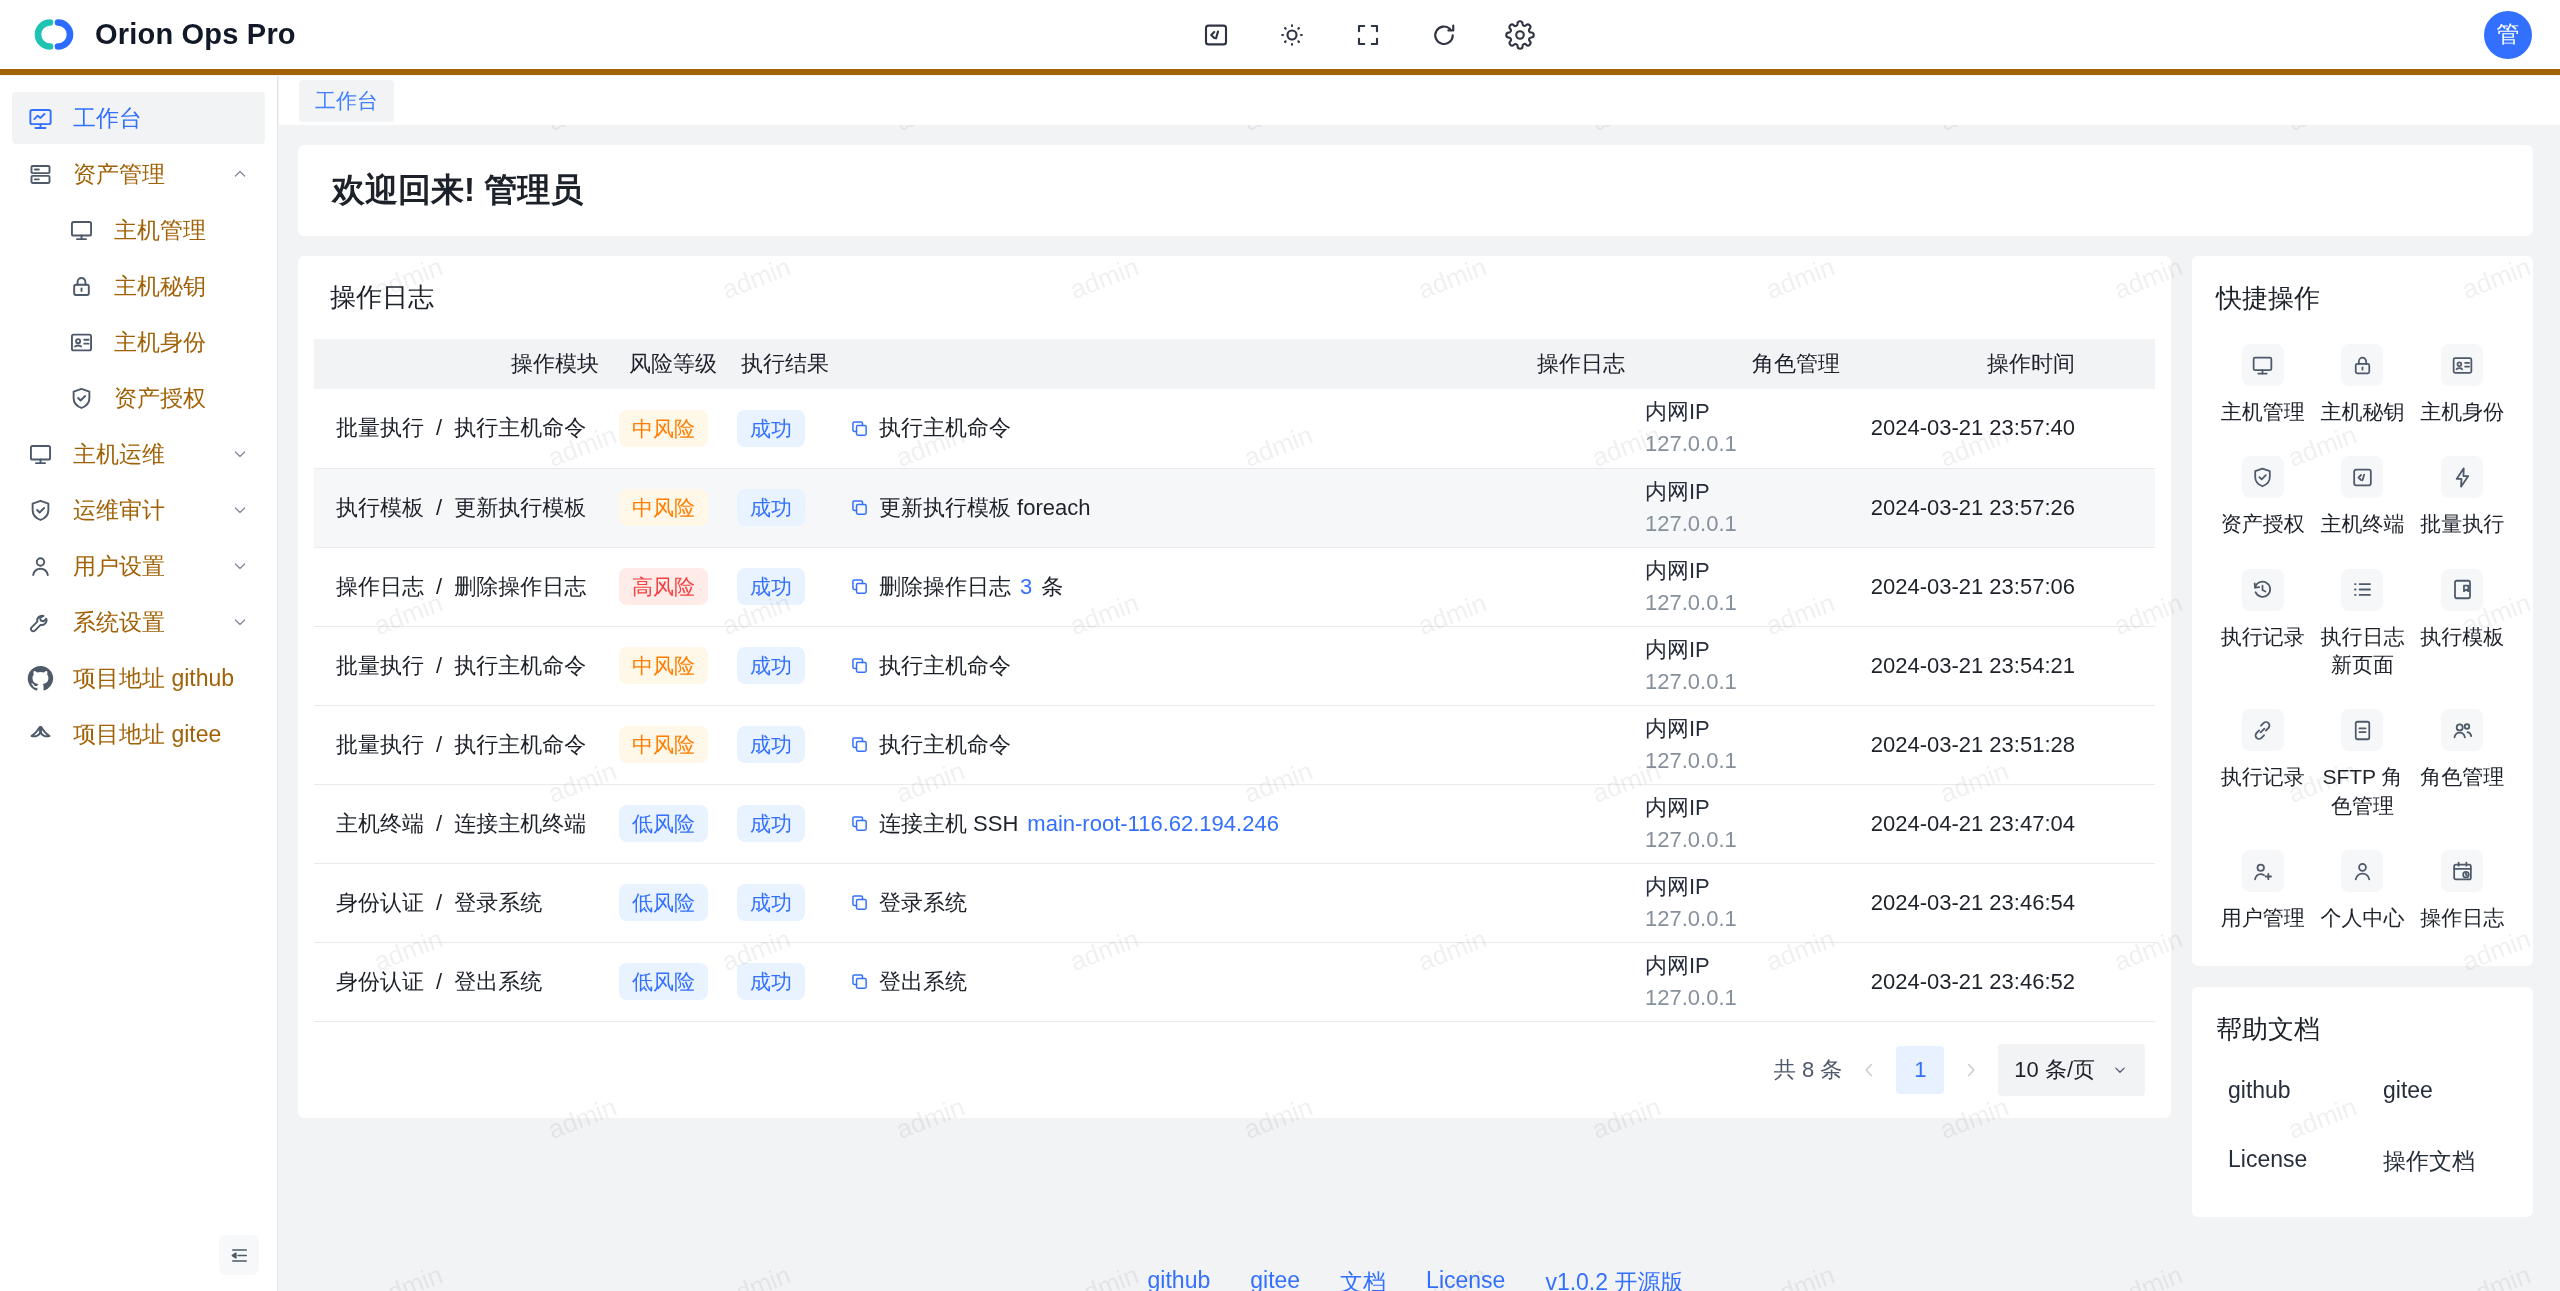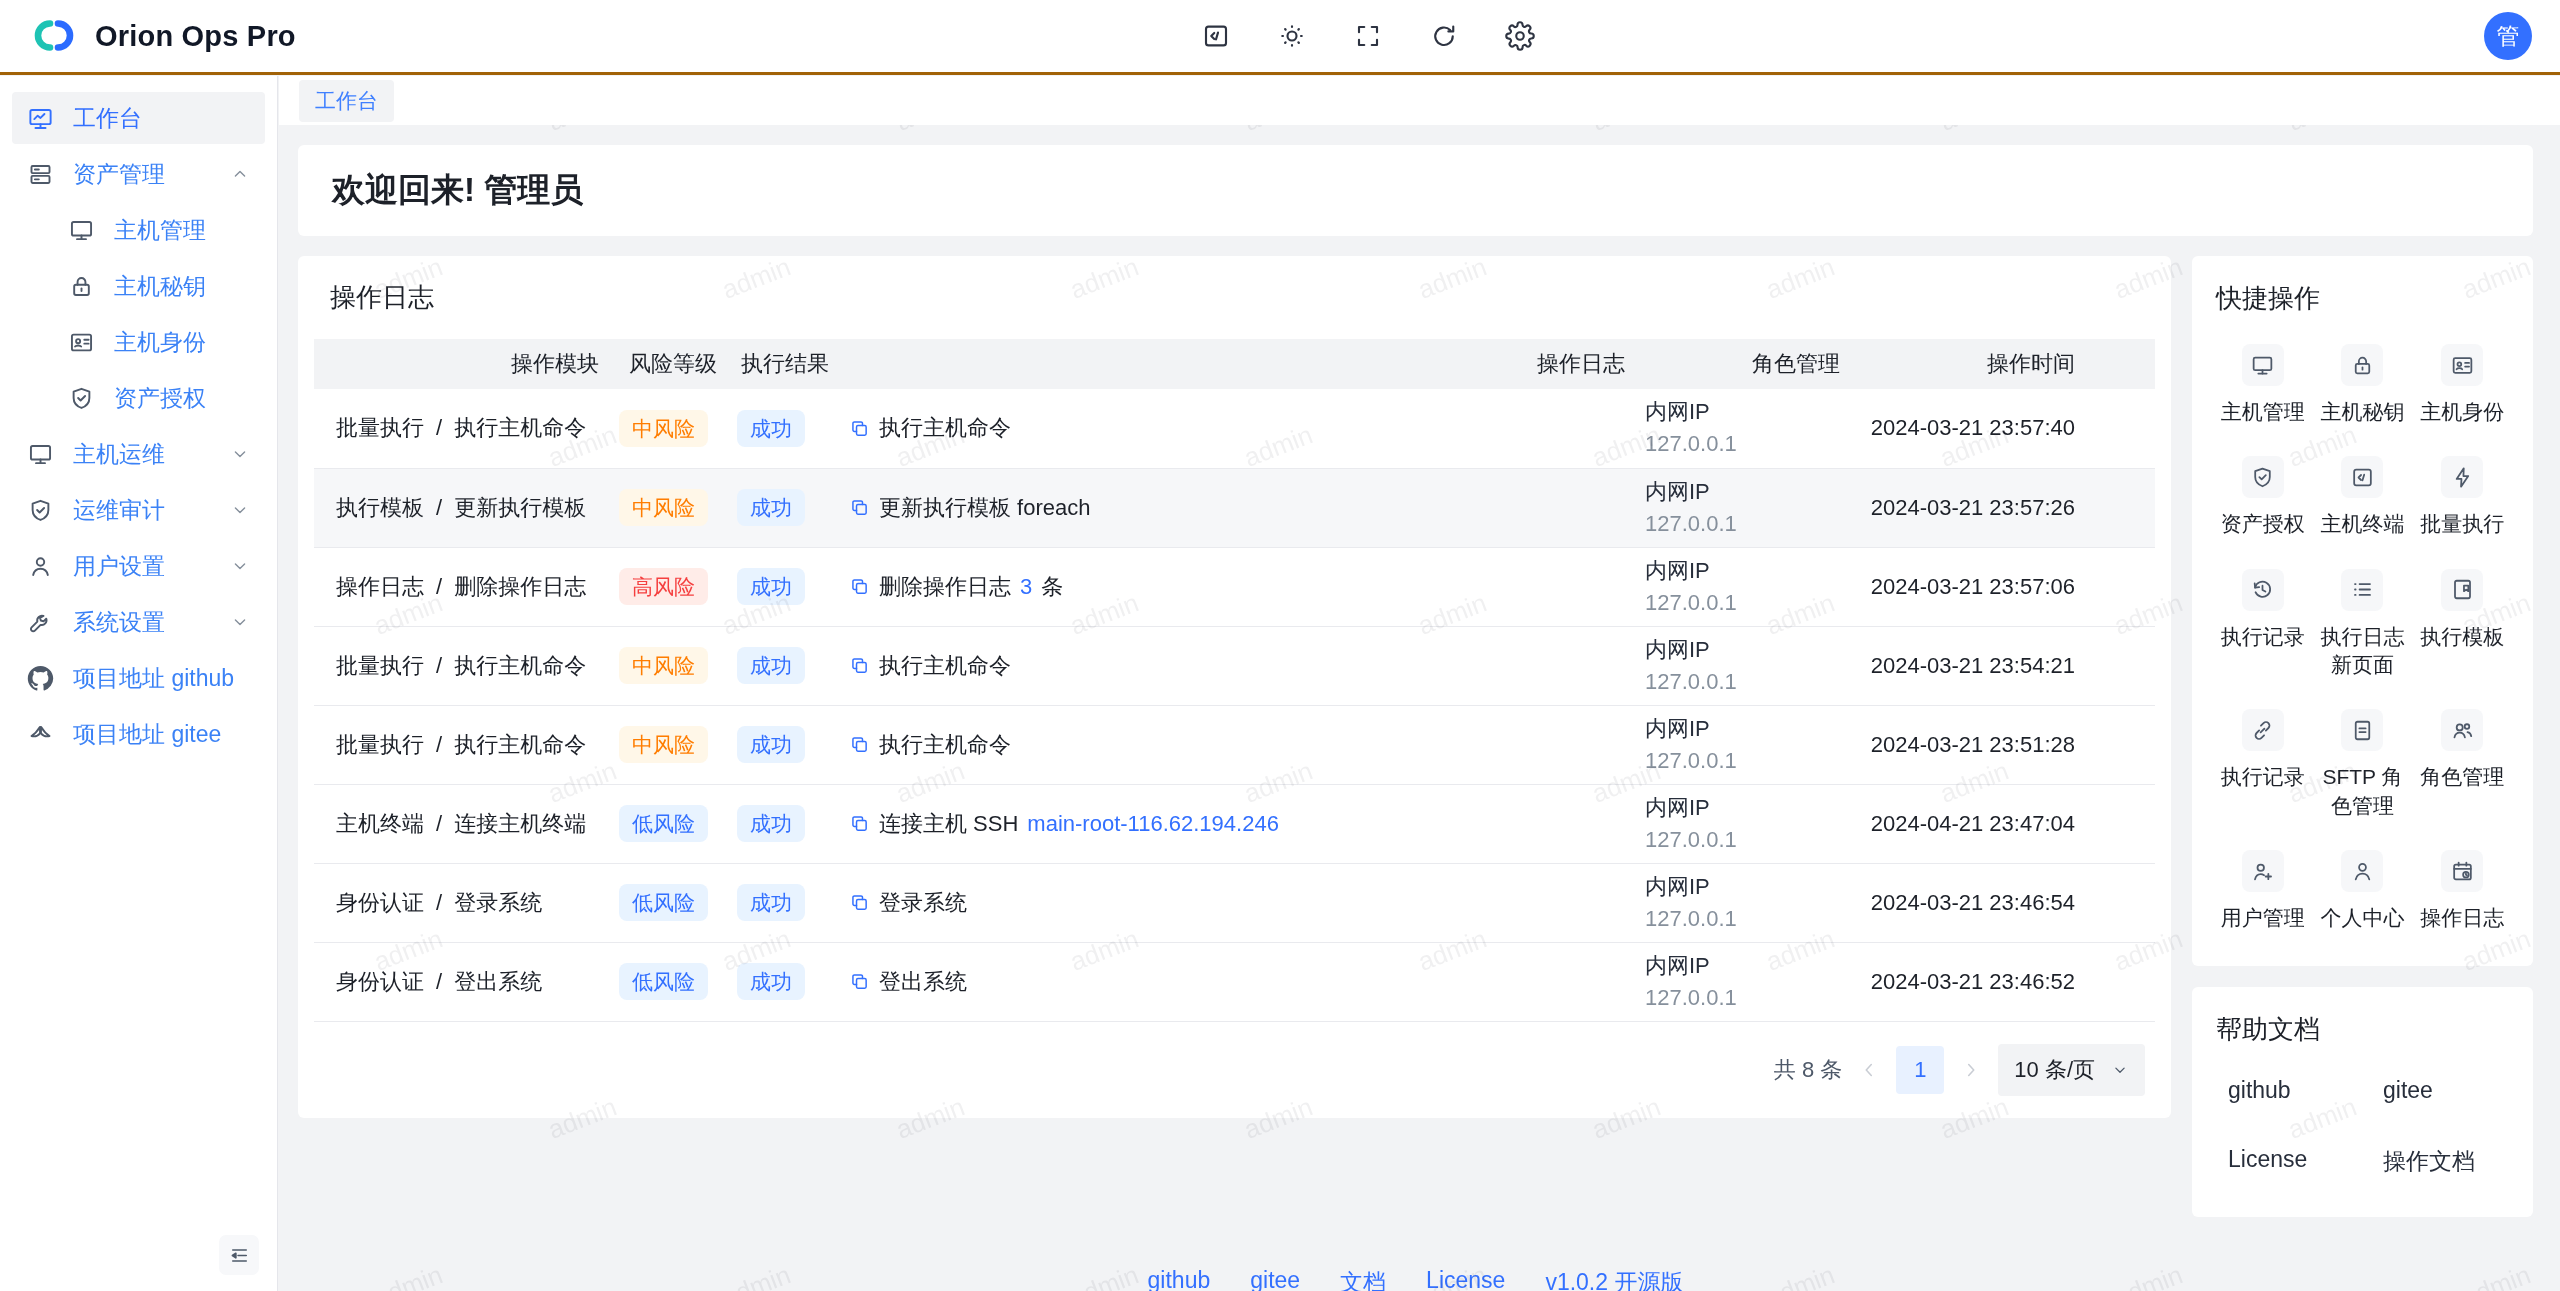--- a/index.html
+++ b/index.html
@@ -2,36 +2,36 @@
 <html><head>
 <meta charset="utf-8">
 <style>
   * { margin:0; padding:0; box-sizing:border-box; }
   html,body { width:2560px; height:1291px; overflow:hidden;
     font-family:"Liberation Sans","DejaVu Sans",sans-serif; background:#f2f3f5; color:#1d2129; }
   svg { display:block; }
 
   
   .topbar { position:fixed; top:0; left:0; right:0; height:75px; background:#fff;
-    border-bottom:3px solid #a16207; display:flex; align-items:center; justify-content:space-between;
+    border-bottom:6px solid #a16207; display:flex; align-items:center; justify-content:space-between;
     padding:0 28px; z-index:30; }
   .logo-area { display:flex; align-items:center; gap:15px; }
   .logo-mark { width:52px; height:38px; }
   .app-title { font-size:29px; font-weight:700; color:#111827; letter-spacing:.2px; }
   .topbar-actions { display:flex; align-items:center; gap:46px; }
   .icon-btn { width:30px; height:30px; color:#2e3442; cursor:pointer; }
   .icon-btn svg { width:30px; height:30px; }
   .avatar { width:48px; height:48px; border-radius:50%; background:#3370ff; color:#fff;
     display:flex; align-items:center; justify-content:center; font-size:23px; cursor:pointer; }
 
   
   .sidebar { position:fixed; top:76px; left:0; bottom:0; width:278px; background:#fff;
     border-right:1px solid #e5e6eb; padding-top:12px; z-index:20; }
   .menu-item { height:52px; margin:4px 12px; padding:0 15px; display:flex; align-items:center;
-    gap:19px; font-size:23px; color:#3b82f6; border-radius:4px; cursor:pointer; white-space:nowrap; }
+    gap:19px; font-size:23px; color:#a16207; border-radius:4px; cursor:pointer; white-space:nowrap; }
   .menu-item .mi-icon { width:27px; height:27px; color:#4e5969; flex:0 0 27px; }
   .menu-item .mi-icon svg { width:27px; height:27px; }
   .menu-item.active { background:#f2f3f5; color:#3370ff; }
   .menu-item.active .mi-icon { color:#3370ff; }
   .menu-item.child { padding-left:56px; }
   .mi-chevron { margin-left:auto; width:20px; height:20px; color:#86909c; }
   .mi-chevron svg { width:20px; height:20px; }
   .collapse-btn { position:absolute; bottom:16px; right:18px; width:40px; height:40px;
     background:#f7f8fa; border-radius:7px; display:flex; align-items:center; justify-content:center;
     color:#4e5969; cursor:pointer; }

